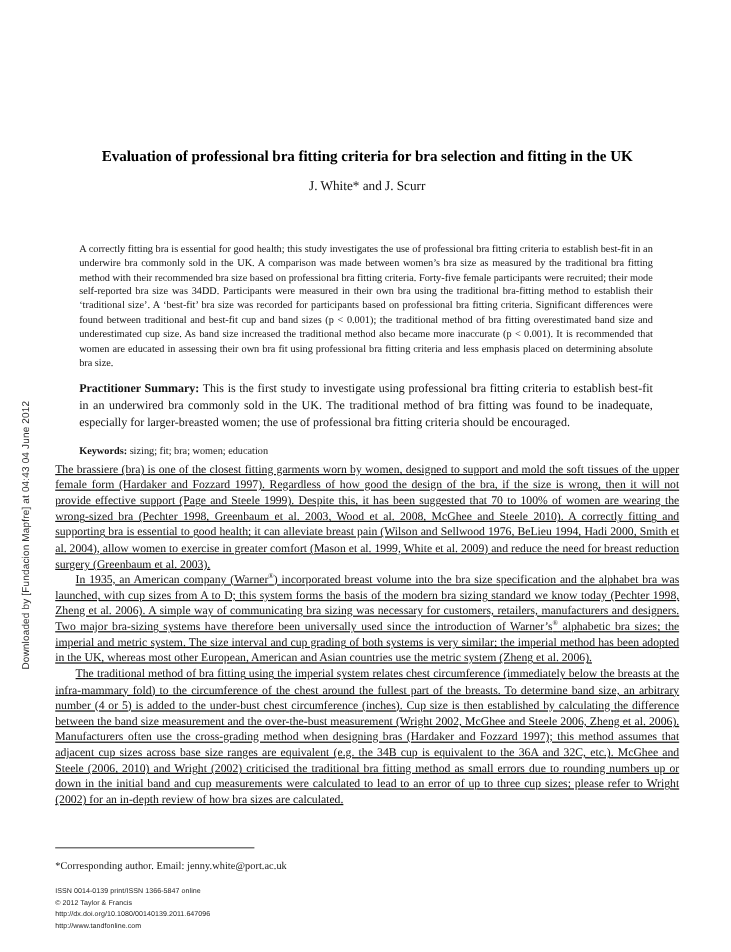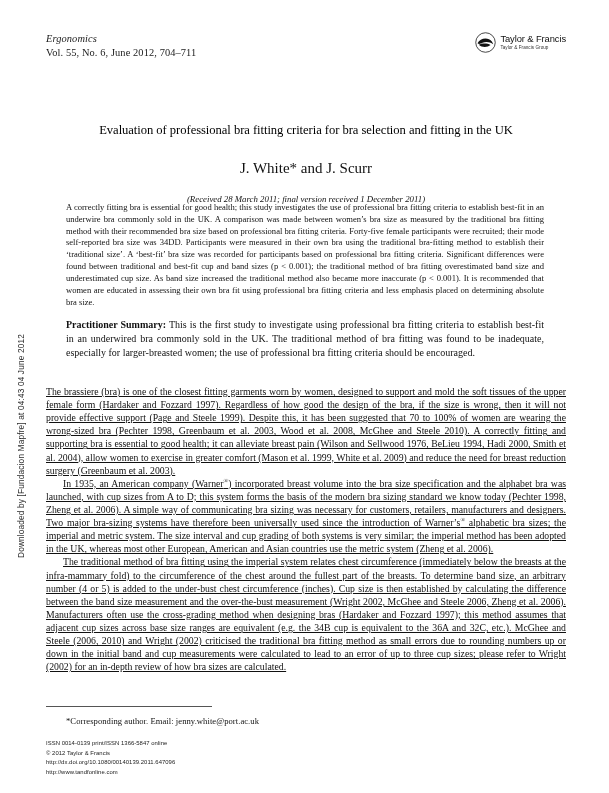--- a/index.html
+++ b/index.html
@@ -96,27 +96,27 @@
   
   .title-block {
     position: absolute;
     left: 46px;
     top: 123px;
     width: 520px;
     text-align: center;
   }
   .article-title {
     font-size: 12.6px;
-    font-weight: normal;
+    font-weight: bold;
     letter-spacing: -0.05px;
     color: #000;
   }
   .authors {
-    font-size: 15px;
-    margin-top: 22px;
+    font-size: 11px;
+    margin-top: 11px;
     color: #111;
   }
   .affiliation {
     font-size: 9.2px;
     font-style: italic;
     margin-top: 10px;
     line-height: 1.35;
     color: #111;
     padding: 0 12px;
   }
@@ -197,21 +197,20 @@
   .footer-rule {
     width: 166px;
     height: 0;
     border-top: 0.8px solid #555;
     margin-bottom: 9px;
   }
   .corresponding {
     font-size: 8.6px;
     color: #111;
     letter-spacing: 0.05px;
-    margin-left: 20px;
   }
   .imprint {
     margin-top: 13px;
     font-family: "Liberation Sans", "DejaVu Sans", sans-serif;
     font-size: 5.9px;
     line-height: 1.62;
     color: #222;
     letter-spacing: 0.05px;
   }
   .imprint div {
@@ -225,46 +224,30 @@
 </style>
 </head>
 <body>
 
 <div class="page">
 
   <div class="download-stamp">
     <div class="download-stamp-text">Downloaded by [Fundacion Mapfre] at 04:43 04 June 2012</div>
   </div>
 
-  <div class="header">
-    <div class="journal-name">Ergonomics</div>
-    <div class="journal-issue">Vol. 55, No. 6, June 2012, 704–711</div>
-
-    <div class="publisher-logo">
-      <svg class="logo-mark" viewBox="0 0 42 42">
-        <circle cx="21" cy="21" r="19.5" fill="#ffffff" stroke="#1a1a1a" stroke-width="1.6"></circle>
-        <path d="M5 22.5 C9 14, 20 11, 28 14.5 C33 17, 35.5 21, 36.5 24.5 C30 19.5, 22 18.5, 15 21.5 C11.5 23, 8 25.5, 5 22.5 Z" fill="#111111"></path>
-        <path d="M7.5 25.5 C14 22.5, 24 22, 31 26 C25 31, 14 31.5, 7.5 25.5 Z" fill="#111111"></path>
-      </svg>
-      <div class="logo-text">
-        <span class="logo-text-main">Taylor &amp; Francis</span>
-        <span class="logo-text-sub">Taylor &amp; Francis Group</span>
-      </div>
-    </div>
-  </div>
 
   <div class="title-block">
     <div class="article-title">Evaluation of professional bra fitting criteria for bra selection and fitting in the UK</div>
     <div class="authors">J. White* and J. Scurr</div>
-    <div class="received">(Received 28 March 2011; final version received 1 December 2011)</div>
   </div>
 
   <div class="abstract-block">
     <div class="abstract-text">A correctly fitting bra is essential for good health; this study investigates the use of professional bra fitting criteria to establish best-fit in an underwire bra commonly sold in the UK. A comparison was made between women’s bra size as measured by the traditional bra fitting method with their recommended bra size based on professional bra fitting criteria. Forty-five female participants were recruited; their mode self-reported bra size was 34DD. Participants were measured in their own bra using the traditional bra-fitting method to establish their ‘traditional size’. A ‘best-fit’ bra size was recorded for participants based on professional bra fitting criteria. Significant differences were found between traditional and best-fit cup and band sizes (p &lt; 0.001); the traditional method of bra fitting overestimated band size and underestimated cup size. As band size increased the traditional method also became more inaccurate (p &lt; 0.001). It is recommended that women are educated in assessing their own bra fit using professional bra fitting criteria and less emphasis placed on determining absolute bra size.</div>
     <div class="practitioner"><span class="lead-bold">Practitioner Summary:</span><span> This is the first study to investigate using professional bra fitting criteria to establish best-fit in an underwired bra commonly sold in the UK. The traditional method of bra fitting was found to be inadequate, especially for larger-breasted women; the use of professional bra fitting criteria should be encouraged.</span></div>
+    <div class="keywords"><span class="lead-bold">Keywords:</span><span> sizing; fit; bra; women; education</span></div>
   </div>
 
   <div class="body-block">
     <p class="body-par">The brassiere (bra) is one of the closest fitting garments worn by women, designed to support and mold the soft tissues of the upper female form (Hardaker and Fozzard 1997). Regardless of how good the design of the bra, if the size is wrong, then it will not provide effective support (Page and Steele 1999). Despite this, it has been suggested that 70 to 100% of women are wearing the wrong-sized bra (Pechter 1998, Greenbaum et al. 2003, Wood et al. 2008, McGhee and Steele 2010). A correctly fitting and supporting bra is essential to good health; it can alleviate breast pain (Wilson and Sellwood 1976, BeLieu 1994, Hadi 2000, Smith et al. 2004), allow women to exercise in greater comfort (Mason et al. 1999, White et al. 2009) and reduce the need for breast reduction surgery (Greenbaum et al. 2003).</p>
     <p class="body-par indent"><span>In 1935, an American company (Warner</span><sup class="reg">®</sup><span>) incorporated breast volume into the bra size specification and the alphabet bra was launched, with cup sizes from A to D; this system forms the basis of the modern bra sizing standard we know today (Pechter 1998, Zheng et al. 2006). A simple way of communicating bra sizing was necessary for customers, retailers, manufacturers and designers. Two major bra-sizing systems have therefore been universally used since the introduction of Warner’s</span><sup class="reg">®</sup><span> alphabetic bra sizes; the imperial and metric system. The size interval and cup grading of both systems is very similar; the imperial method has been adopted in the UK, whereas most other European, American and Asian countries use the metric system (Zheng et al. 2006).</span></p>
     <p class="body-par indent">The traditional method of bra fitting using the imperial system relates chest circumference (immediately below the breasts at the infra-mammary fold) to the circumference of the chest around the fullest part of the breasts. To determine band size, an arbitrary number (4 or 5) is added to the under-bust chest circumference (inches). Cup size is then established by calculating the difference between the band size measurement and the over-the-bust measurement (Wright 2002, McGhee and Steele 2006, Zheng et al. 2006). Manufacturers often use the cross-grading method when designing bras (Hardaker and Fozzard 1997); this method assumes that adjacent cup sizes across base size ranges are equivalent (e.g. the 34B cup is equivalent to the 36A and 32C, etc.). McGhee and Steele (2006, 2010) and Wright (2002) criticised the traditional bra fitting method as small errors due to rounding numbers up or down in the initial band and cup measurements were calculated to lead to an error of up to three cup sizes; please refer to Wright (2002) for an in-depth review of how bra sizes are calculated.</p>
   </div>
 
   <div class="footer">
     <div class="footer-rule"></div>

